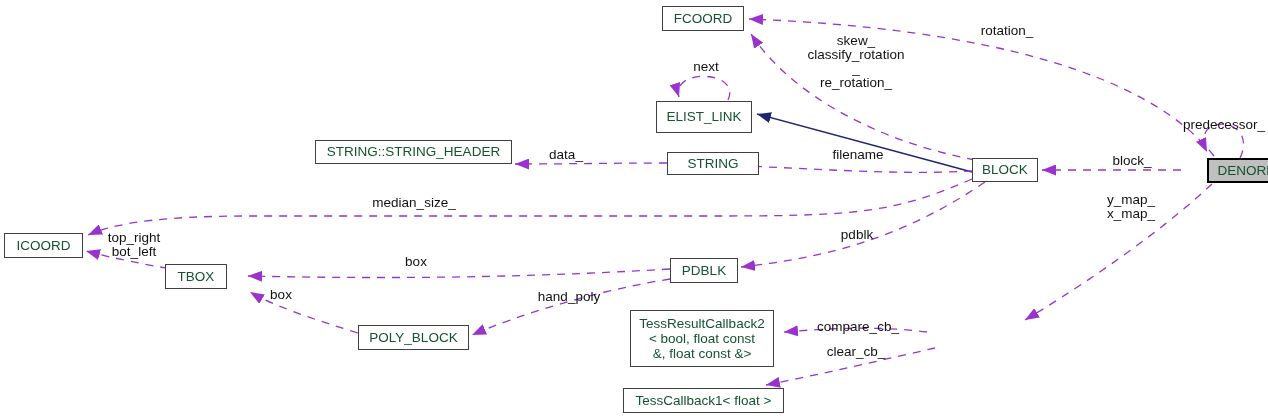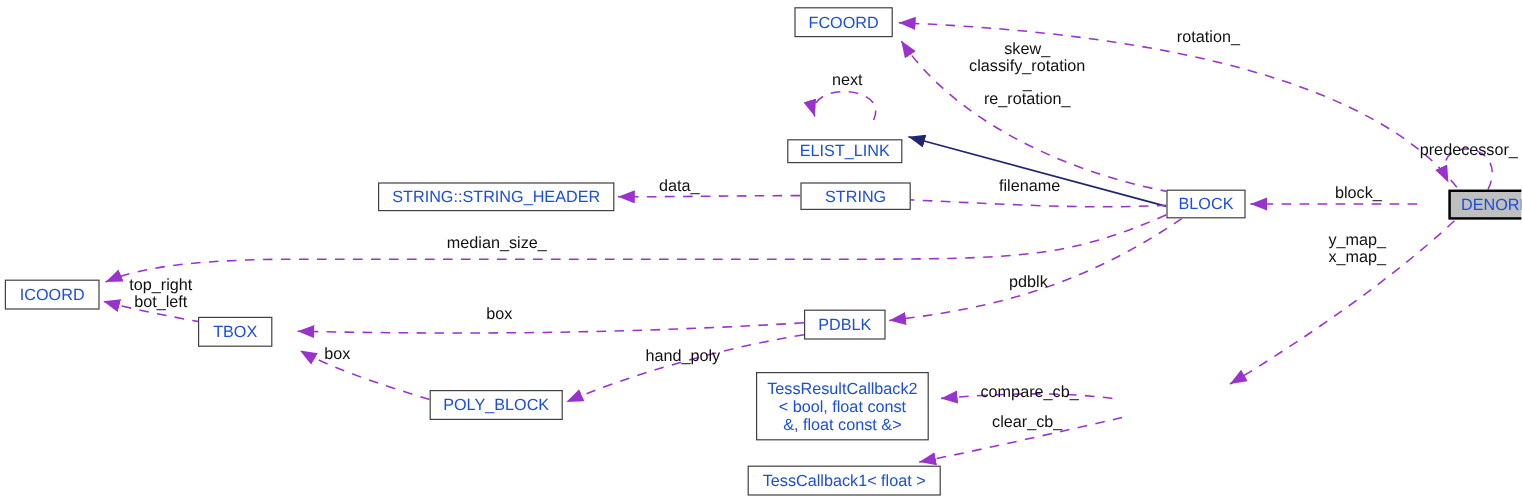--- a/index.html
+++ b/index.html
@@ -4,21 +4,21 @@
 <style>
   html,body{margin:0;padding:0;background:#fff;}
   #canvas{
     position:relative;width:1268px;height:420px;background:#ffffff;
     font-family:"Liberation Sans","DejaVu Sans",sans-serif;overflow:hidden;
   }
   #edges{position:absolute;left:0;top:0;width:1268px;height:420px;}
   .node{
     position:absolute;box-sizing:border-box;border:1.4px solid #404040;background:#ffffff;
     display:flex;align-items:center;justify-content:center;text-align:center;
-    font-size:13.5px;line-height:1.12;color:#1d4ed8;white-space:pre-line;z-index:2;
+    font-size:13.5px;line-height:1.12;color:#14532d;white-space:pre-line;z-index:2;
   }
   .node.highlight{background:#bfbfbf;border:2px solid #000;margin-left:26px;}
   .elabel{
     position:absolute;transform:translate(-50%,-50%);font-size:13.5px;line-height:1.04;
     color:#111;text-align:center;white-space:pre-line;z-index:3;
   }
   path.dashed{fill:none;stroke:#9a32cd;stroke-width:1.3;stroke-dasharray:8 7;}
   path.solid{fill:none;stroke:#20266e;stroke-width:1.4;}
 </style>
 </head>
@@ -65,22 +65,22 @@
     <path class="dashed" d="M 985 182 C 900 240 822 258 741 267" marker-end="url(#ap)"></path>
 
     <path class="dashed" d="M 1212 184 C 1150 242 1062 298 1025 320" marker-end="url(#ap)"></path>
 
     <path class="dashed" d="M 927 332 C 880 326 832 328 784 332" marker-end="url(#ap)"></path>
 
     <path class="dashed" d="M 935 348 C 882 360 822 374 766 385" marker-end="url(#ap)"></path>
   </svg>
 
   <div class="node" style="left:662px;top:6px;width:82px;height:25px">FCOORD</div>
-  <div class="node" style="left:656px;top:116px;width:96px;height:20px">ELIST_LINK</div>
-  <div class="node" style="left:315px;top:152px;width:197px;height:24px">STRING::STRING_HEADER</div>
+  <div class="node" style="left:656px;top:101px;width:96px;height:32px">ELIST_LINK</div>
+  <div class="node" style="left:315px;top:140px;width:197px;height:24px">STRING::STRING_HEADER</div>
   <div class="node" style="left:667px;top:152px;width:92px;height:23px">STRING</div>
   <div class="node" style="left:972px;top:158px;width:66px;height:24px">BLOCK</div>
   <div class="node highlight" style="left:1181px;top:158px;width:81px;height:25px">DENORM</div>
   <div class="node" style="left:4px;top:233px;width:79px;height:25px">ICOORD</div>
   <div class="node" style="left:165px;top:264px;width:62px;height:25px">TBOX</div>
   <div class="node" style="left:670px;top:258px;width:68px;height:25px">PDBLK</div>
   <div class="node" style="left:358px;top:325px;width:111px;height:25px">POLY_BLOCK</div>
   <div class="node" style="left:630px;top:310px;width:144px;height:57px">TessResultCallback2
 &lt; bool, float const
 &amp;, float const &amp;&gt;</div>

